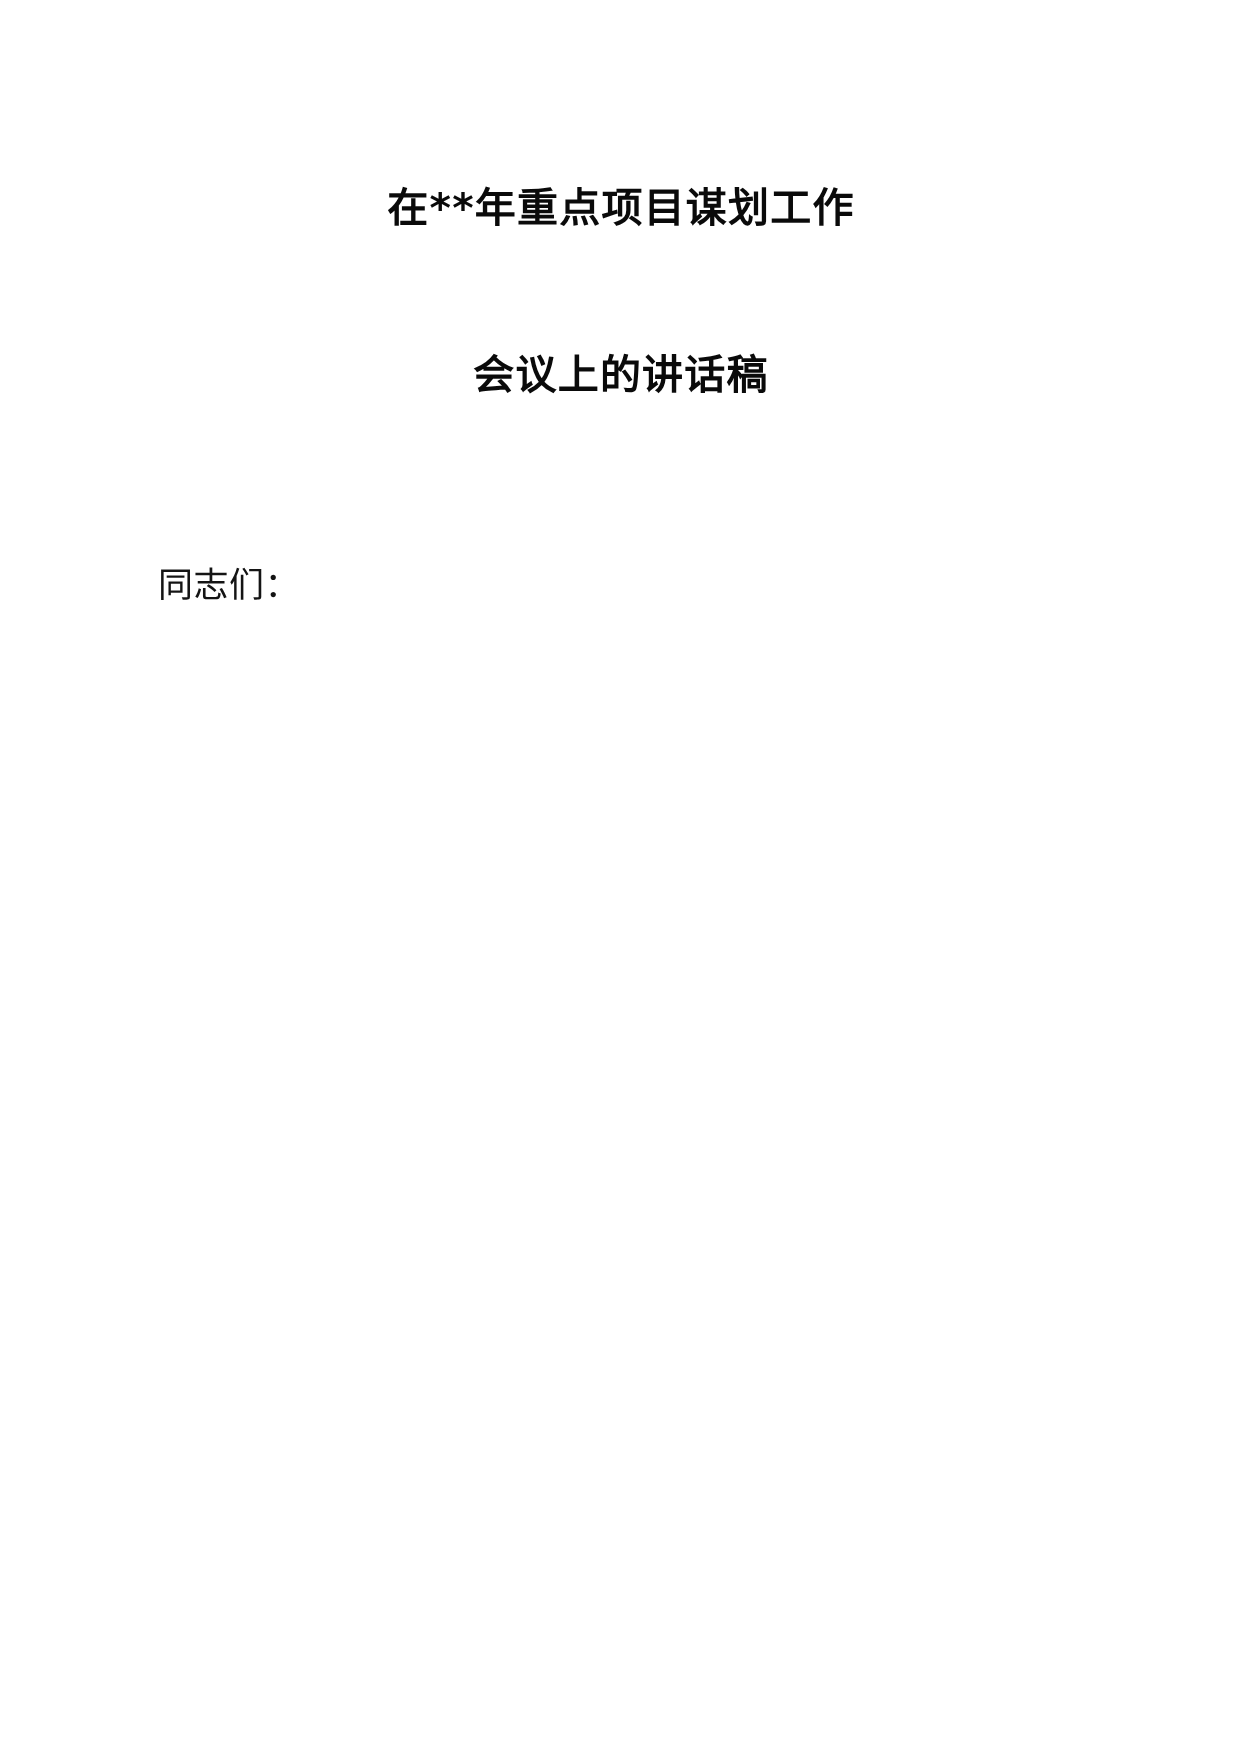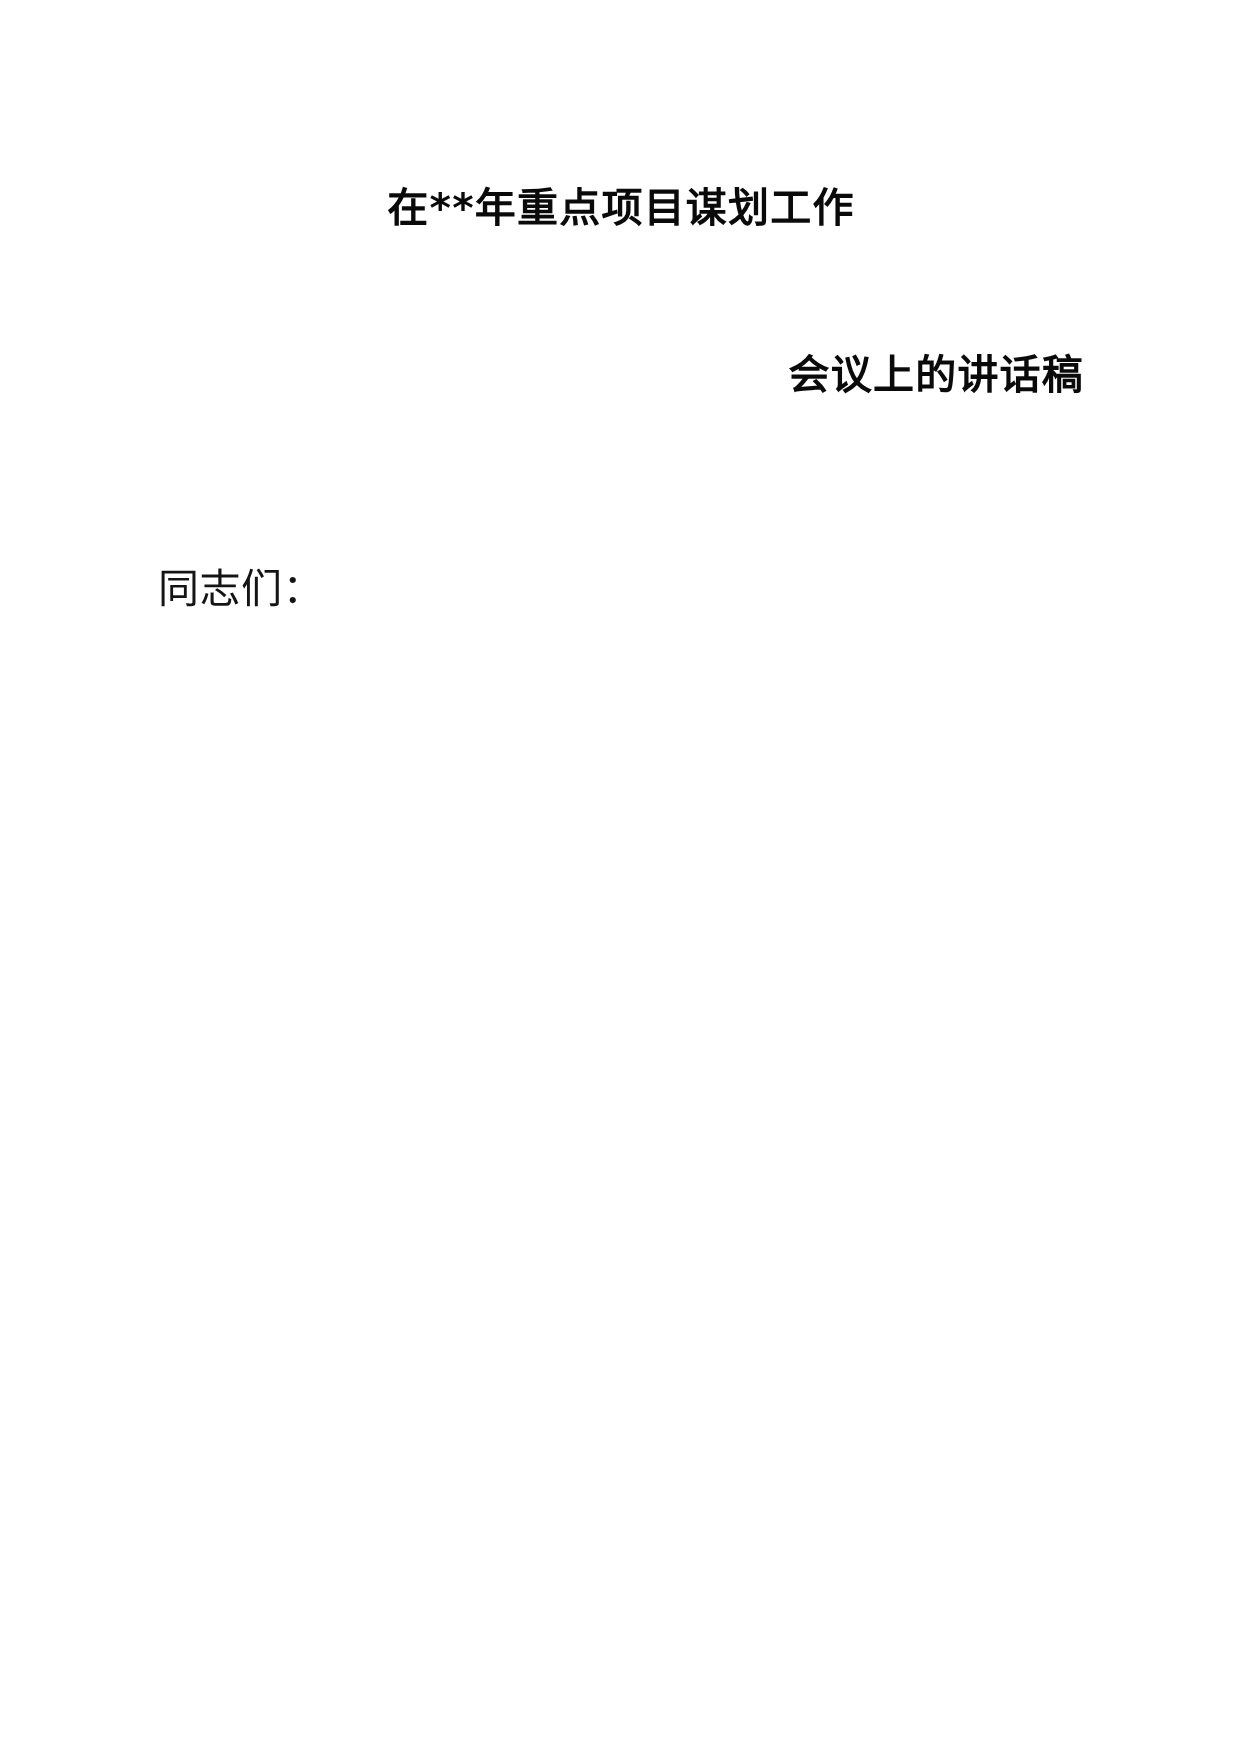--- a/index.html
+++ b/index.html
@@ -38,25 +38,24 @@
     font-weight: 700;
     letter-spacing: 1.2px;
     line-height: 1.25;
     color: #0a0a0a;
   }
   .doc-title-line.line-1 {
     margin: 0 0 0 0;
   }
   .doc-title-line.line-2 {
     margin: 116px 0 0 0;
-    text-align: right;
   }
   .salutation {
     margin: 158px 0 0 0;
-    font-size: 41px;
+    font-size: 35px;
     line-height: 1.45;
     letter-spacing: 0.5px;
     color: #141414;
   }
   .body-para {
     margin: 46px 0 0 0;
     font-size: 31px;
     line-height: 55px;
     letter-spacing: 0.2px;
     text-align: justify;

